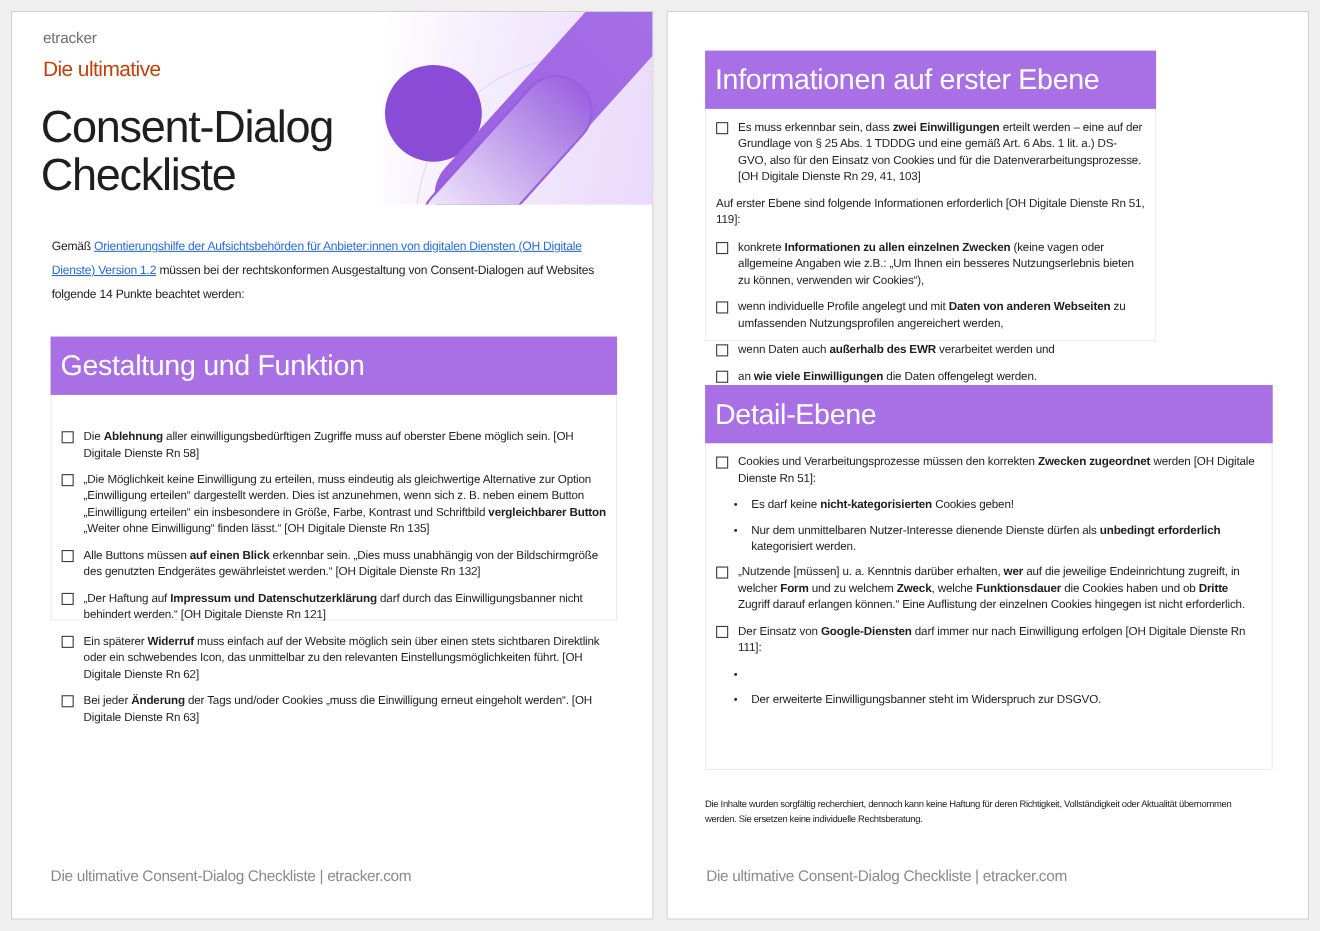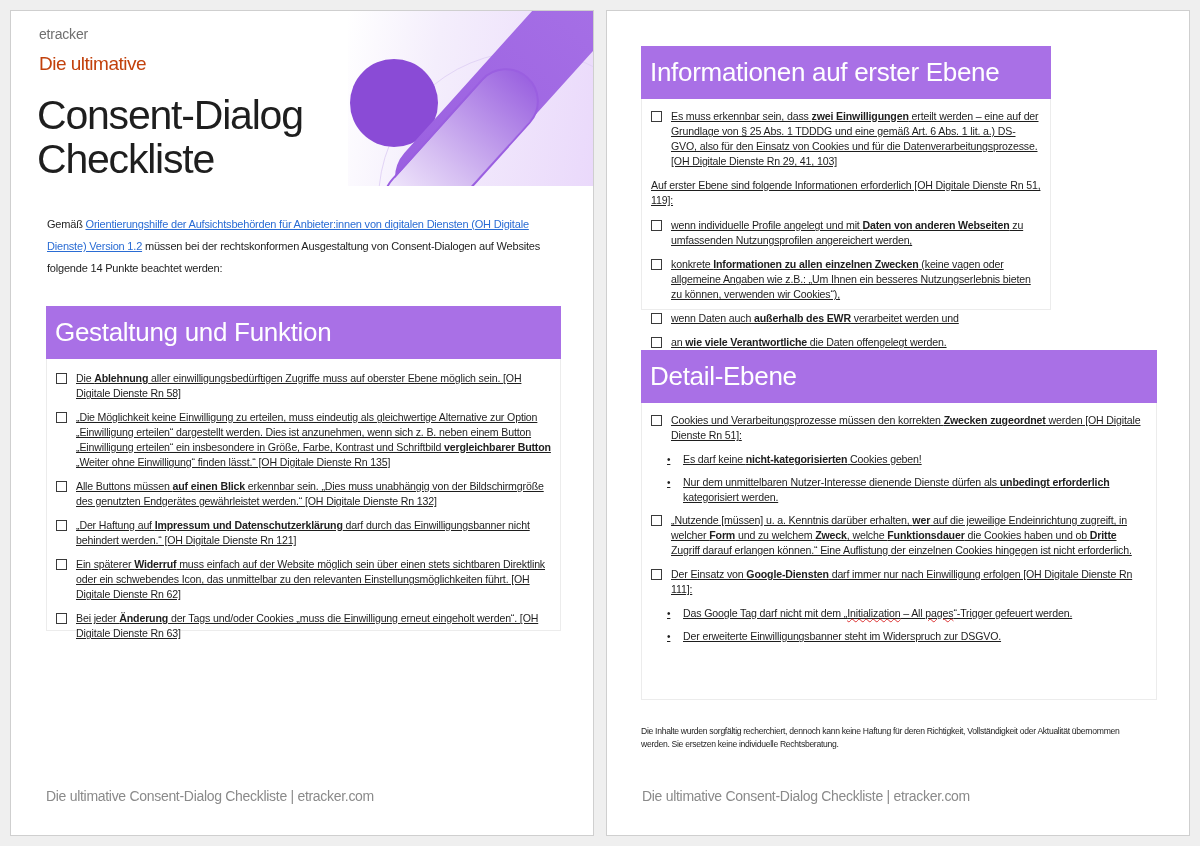--- a/index.html
+++ b/index.html
@@ -54,21 +54,21 @@
     .intro a { color: #2a6cd4; text-decoration: underline; }
 
     .section {
       position: absolute; border: 1px solid #ececec; background: #fff;
     }
     .section-head {
       background: #a970e6; color: #ffffff; font-size: 26px;
       height: 53px; line-height: 53px; padding-left: 9px; letter-spacing: -0.3px;
       margin: -1px -1px 0 -1px;
     }
-    .section-body { padding: 8px 9px 10px 9px; text-decoration: underline; }
+    .section-body { padding: 8px 9px 10px 9px; }
 
     .check-item { display: flex; align-items: flex-start; margin-bottom: 9px; font-size: 10.6px; line-height: 15px; letter-spacing: -0.15px; color: #1e1e1e; }
     .check-box {
       flex: 0 0 auto; width: 11px; height: 11px; border: 1px solid #3a3a3a;
       margin-top: 2px; margin-right: 9px; background: #fff; cursor: pointer;
     }
     .check-text b { font-weight: bold; }
     .plain-line { font-size: 10.6px; line-height: 15px; margin: 2px 0 10px 0; letter-spacing: -0.15px; }
     .bullet-item { display: flex; margin: 0 0 8px 16px; font-size: 10.6px; line-height: 15px; letter-spacing: -0.15px; }
     .bullet-dot { flex: 0 0 auto; width: 16px; font-size: 10px; }
@@ -97,23 +97,23 @@
   <div class="subtitle">Die ultimative</div>
   <div class="title">
     <div>Consent-Dialog</div>
     <div>Checkliste</div>
   </div>
 
   <div class="intro">
     <span>Gemäß </span><a>Orientierungshilfe der Aufsichtsbehörden für Anbieter:innen von digitalen Diensten (OH Digitale Dienste) Version 1.2</a><span> müssen bei der rechtskonformen Ausgestaltung von Consent-Dialogen auf Websites folgende 14 Punkte beachtet werden:</span>
   </div>
 
-  <div class="section" style="left:35px; top:295px; width:515px; height:325px;">
+  <div class="section" style="left:35px; top:295px; width:515px; height:258px;">
     <div class="section-head">Gestaltung und Funktion</div>
-    <div class="section-body" style="padding-top:12px;">
+    <div class="section-body" style="padding-top:12px;margin-top:19px;">
       <div class="check-item">
         <span class="check-box"></span>
         <span class="check-text"><span>Die </span><b>Ablehnung</b><span> aller einwilligungsbedürftigen Zugriffe muss auf oberster Ebene möglich sein. [OH Digitale Dienste Rn 58]</span></span>
       </div>
       <div class="check-item">
         <span class="check-box"></span>
         <span class="check-text"><span>„Die Möglichkeit keine Einwilligung zu erteilen, muss eindeutig als gleichwertige Alternative zur Option „Einwilligung erteilen“ dargestellt werden. Dies ist anzunehmen, wenn sich z. B. neben einem Button „Einwilligung erteilen“ ein insbesondere in Größe, Farbe, Kontrast und Schriftbild </span><b>vergleichbarer Button</b><span> „Weiter ohne Einwilligung“ finden lässt.“ [OH Digitale Dienste Rn 135]</span></span>
       </div>
       <div class="check-item">
         <span class="check-box"></span>
@@ -141,33 +141,33 @@
   <div class="section" style="left:34px; top:35px; width:410px; height:264px;">
     <div class="section-head">Informationen auf erster Ebene</div>
     <div class="section-body" style="padding-top:10px;">
       <div class="check-item">
         <span class="check-box"></span>
         <span class="check-text"><span>Es muss erkennbar sein, dass </span><b>zwei Einwilligungen</b><span> erteilt werden – eine auf der Grundlage von § 25 Abs. 1 TDDDG und eine gemäß Art. 6 Abs. 1 lit. a.) DS-GVO, also für den Einsatz von Cookies und für die Datenverarbeitungsprozesse. [OH Digitale Dienste Rn 29, 41, 103]</span></span>
       </div>
       <div class="plain-line">Auf erster Ebene sind folgende Informationen erforderlich [OH Digitale Dienste Rn 51, 119]:</div>
       <div class="check-item">
         <span class="check-box"></span>
+        <span class="check-text"><span>konkrete </span><b>Informationen zu allen einzelnen Zwecken</b><span> (keine vagen oder allgemeine Angaben wie z.B.: „Um Ihnen ein besseres Nutzungserlebnis bieten zu können, verwenden wir Cookies“),</span></span>
+      </div>
+      <div class="check-item">
+        <span class="check-box"></span>
         <span class="check-text"><span>wenn individuelle Profile angelegt und mit </span><b>Daten von anderen Webseiten</b><span> zu umfassenden Nutzungsprofilen angereichert werden,</span></span>
       </div>
       <div class="check-item">
         <span class="check-box"></span>
-        <span class="check-text"><span>konkrete </span><b>Informationen zu allen einzelnen Zwecken</b><span> (keine vagen oder allgemeine Angaben wie z.B.: „Um Ihnen ein besseres Nutzungserlebnis bieten zu können, verwenden wir Cookies“),</span></span>
-      </div>
-      <div class="check-item">
-        <span class="check-box"></span>
         <span class="check-text"><span>wenn Daten auch </span><b>außerhalb des EWR</b><span> verarbeitet werden und</span></span>
       </div>
       <div class="check-item">
         <span class="check-box"></span>
-        <span class="check-text"><span>an </span><b>wie viele Verantwortliche</b><span> die Daten offengelegt werden.</span></span>
+        <span class="check-text"><span>an </span><b>wie viele Einwilligungen</b><span> die Daten offengelegt werden.</span></span>
       </div>
     </div>
   </div>
 
   <div class="section" style="left:34px; top:339px; width:516px; height:350px;">
     <div class="section-head">Detail-Ebene</div>
     <div class="section-body" style="padding-top:10px;">
       <div class="check-item">
         <span class="check-box"></span>
         <span class="check-text"><span>Cookies und Verarbeitungsprozesse müssen den korrekten </span><b>Zwecken zugeordnet</b><span> werden [OH Digitale Dienste Rn 51]:</span></span>
@@ -183,21 +183,20 @@
       <div class="check-item">
         <span class="check-box"></span>
         <span class="check-text"><span>„Nutzende [müssen] u. a. Kenntnis darüber erhalten, </span><b>wer</b><span> auf die jeweilige Endeinrichtung zugreift, in welcher </span><b>Form</b><span> und zu welchem </span><b>Zweck</b><span>, welche </span><b>Funktionsdauer</b><span> die Cookies haben und ob </span><b>Dritte</b><span> Zugriff darauf erlangen können.“ Eine Auflistung der einzelnen Cookies hingegen ist nicht erforderlich.</span></span>
       </div>
       <div class="check-item">
         <span class="check-box"></span>
         <span class="check-text"><span>Der Einsatz von </span><b>Google-Diensten</b><span> darf immer nur nach Einwilligung erfolgen [OH Digitale Dienste Rn 111]:</span></span>
       </div>
       <div class="bullet-item">
         <span class="bullet-dot">•</span>
-        <span><span>Das Google Tag darf nicht mit dem „</span><span class="spell">Initialization</span><span> – All </span><span class="spell">pages</span><span>“-Trigger gefeuert werden.</span></span>
       </div>
       <div class="bullet-item">
         <span class="bullet-dot">•</span>
         <span>Der erweiterte Einwilligungsbanner steht im Widerspruch zur DSGVO.</span>
       </div>
     </div>
   </div>
 
   <div class="disclaimer">Die Inhalte wurden sorgfältig recherchiert, dennoch kann keine Haftung für deren Richtigkeit, Vollständigkeit oder Aktualität übernommen werden. Sie ersetzen keine individuelle Rechtsberatung.</div>
   <div class="footer">Die ultimative Consent-Dialog Checkliste | etracker.com</div>

